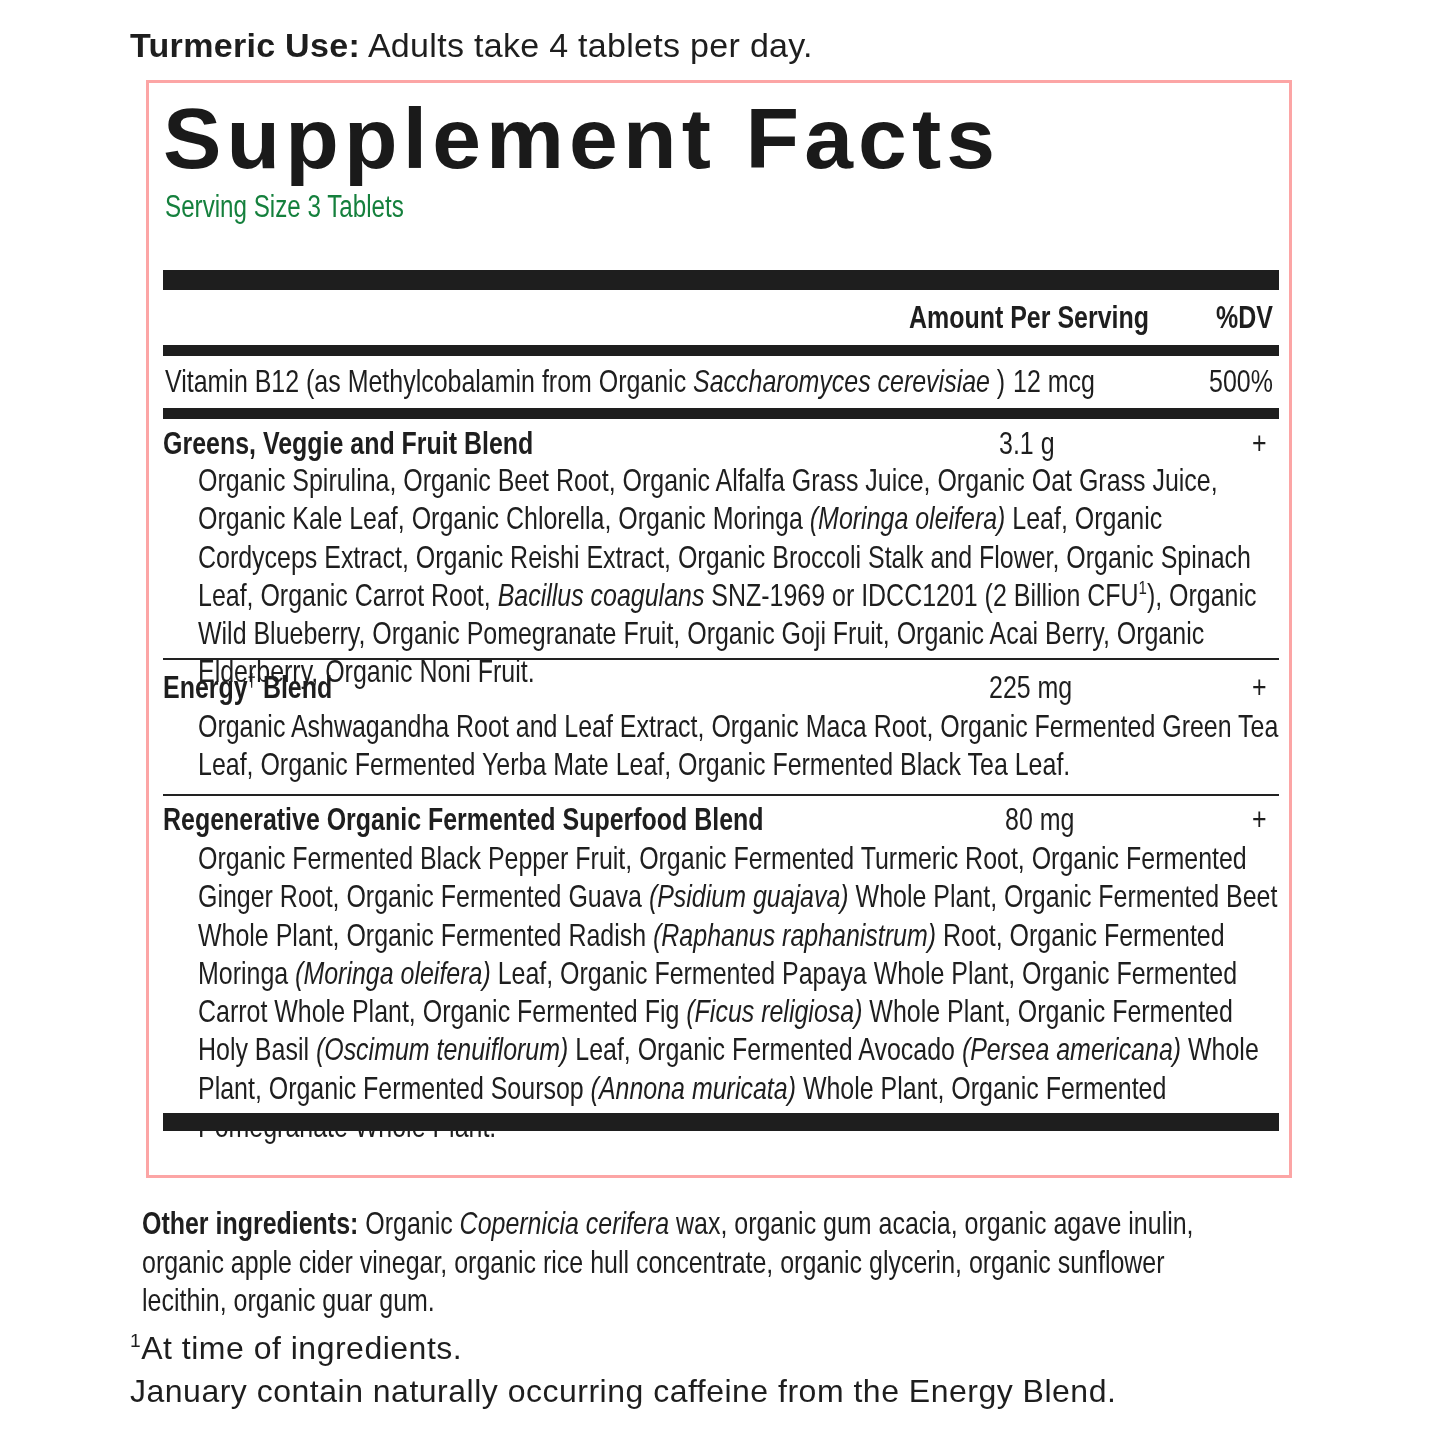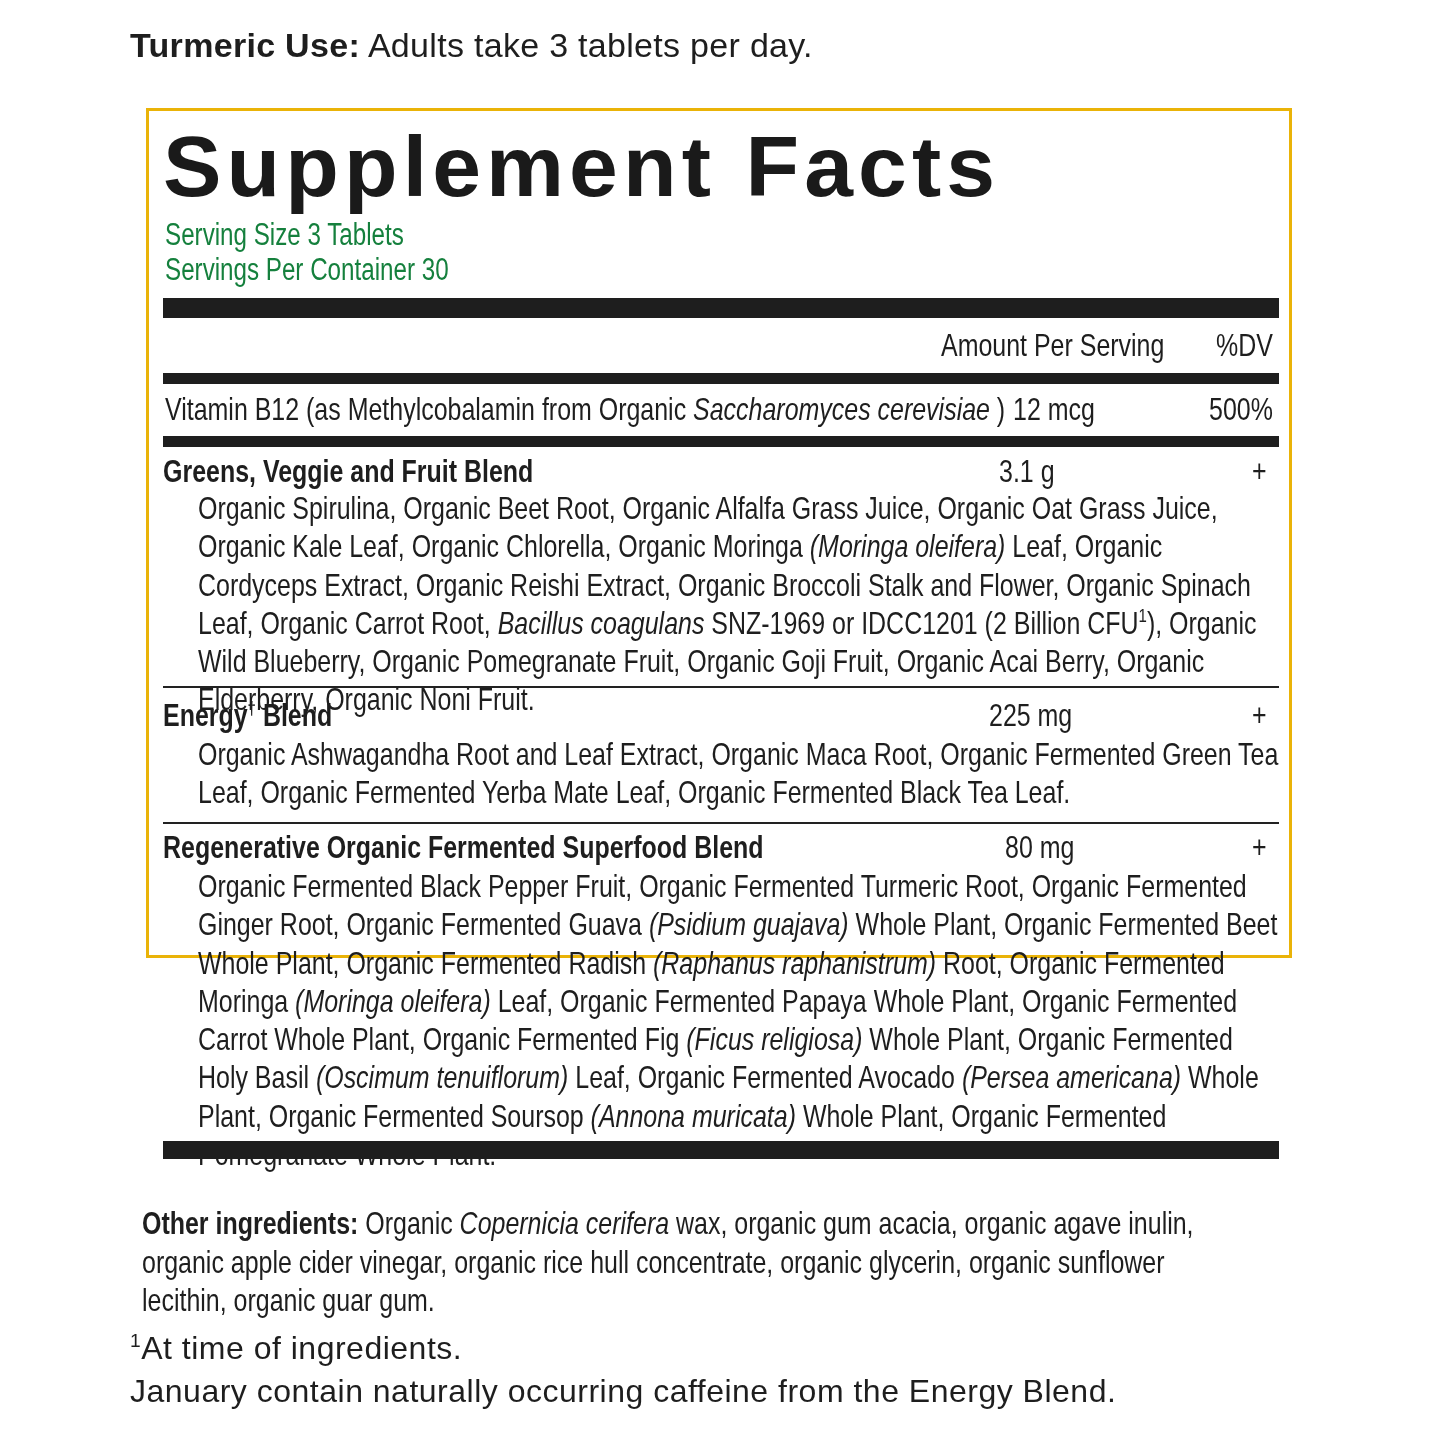--- a/index.html
+++ b/index.html
@@ -1,58 +1,57 @@
 <!DOCTYPE html>
 <html><head>
 <meta charset="utf-8">
 <style>
   html, body { margin: 0; padding: 0; background: #ffffff; }
   body { width: 1440px; height: 1440px; position: relative; overflow: hidden; color: #1e1e1e; font-family: "Liberation Sans", sans-serif; }
 
   .suggested { position: absolute; left: 130px; top: 26px; font-size: 34px; letter-spacing: 0.3px; white-space: nowrap; }
   .suggested .lbl { font-weight: bold; }
 
-  .panel { position: absolute; left: 146px; top: 108px; width: 1146px; height: 850px; border: 3px solid #eab308; box-sizing: border-box; }
+  .panel { position: absolute; left: 146px; top: 80px; width: 1146px; height: 1098px; border: 3px solid #fca5a5; box-sizing: border-box; }
 
   .title { position: absolute; left: 14px; top: 6px; font-family: "Liberation Sans", sans-serif; font-weight: bold; font-size: 86px; letter-spacing: 5px; white-space: nowrap; color: #1a1a1a; transform: scaleX(1.02); transform-origin: left top; }
 
   .cond { display: inline-block; transform: scaleX(0.78); transform-origin: left top; white-space: nowrap; }
   .cond-r { display: inline-block; transform: scaleX(0.78); transform-origin: right top; white-space: nowrap; }
 
   .serving { position: absolute; left: 16px; font-size: 31px; color: #15803d; }
   .bar { position: absolute; left: 14px; width: 1116px; background: #1e1e1e; }
   .rule { position: absolute; left: 14px; width: 1116px; height: 2px; background: #222; }
 
-  .hdr { position: absolute; top: 216px; font-size: 32px; font-weight: normal; margin-left: 32px; }
+  .hdr { position: absolute; top: 216px; font-size: 32px; font-weight: bold; }
   .row-text { position: absolute; font-size: 32px; }
   .amt { position: absolute; font-size: 32px; }
   .dv { position: absolute; font-size: 32px; }
   .blend-name { position: absolute; left: 14px; font-size: 32px; font-weight: bold; }
   .ingr { position: absolute; left: 49px; width: 1390px; font-size: 32px; line-height: 38.3px; }
   .ingr .cond { white-space: normal; width: 1390px; }
   i { font-style: italic; }
   sup { font-size: 60%; line-height: 0; vertical-align: super; }
 
   .other { position: absolute; left: 142px; top: 1204px; width: 1390px; font-size: 32px; line-height: 38.5px; }
   .other .cond { white-space: normal; width: 1390px; }
   .other .lbl { font-weight: bold; }
   .foot { position: absolute; left: 130px; font-size: 32px; letter-spacing: 0.5px; white-space: nowrap; }
 </style>
 </head>
 <body>
 
 <div class="suggested">
-  <span class="lbl">Turmeric Use:</span><span> Adults take 3 tablets per day.</span>
+  <span class="lbl">Turmeric Use:</span><span> Adults take 4 tablets per day.</span>
 </div>
 
 <div class="panel">
   <div class="title">Supplement Facts</div>
 
   <div class="serving" style="top:106px;"><span class="cond">Serving Size 3 Tablets</span></div>
-  <div class="serving" style="top:141px;"><span class="cond">Servings Per Container 30</span></div>
 
   <div class="bar" style="top:187px;height:20px;"></div>
 
   <div class="hdr" style="left:760px;"><span class="cond">Amount Per Serving</span></div>
   <div class="hdr" style="right:16px;"><span class="cond-r">%DV</span></div>
 
   <div class="bar" style="top:262px;height:11px;"></div>
 
   <div class="row-text" style="left:16px;top:280px;"><span class="cond"><span>Vitamin B12 (as Methylcobalamin from Organic </span><i>Saccharomyces cerevisiae</i><span> )</span></span></div>
   <div class="amt" style="left:864px;top:280px;"><span class="cond">12 mcg</span></div>

